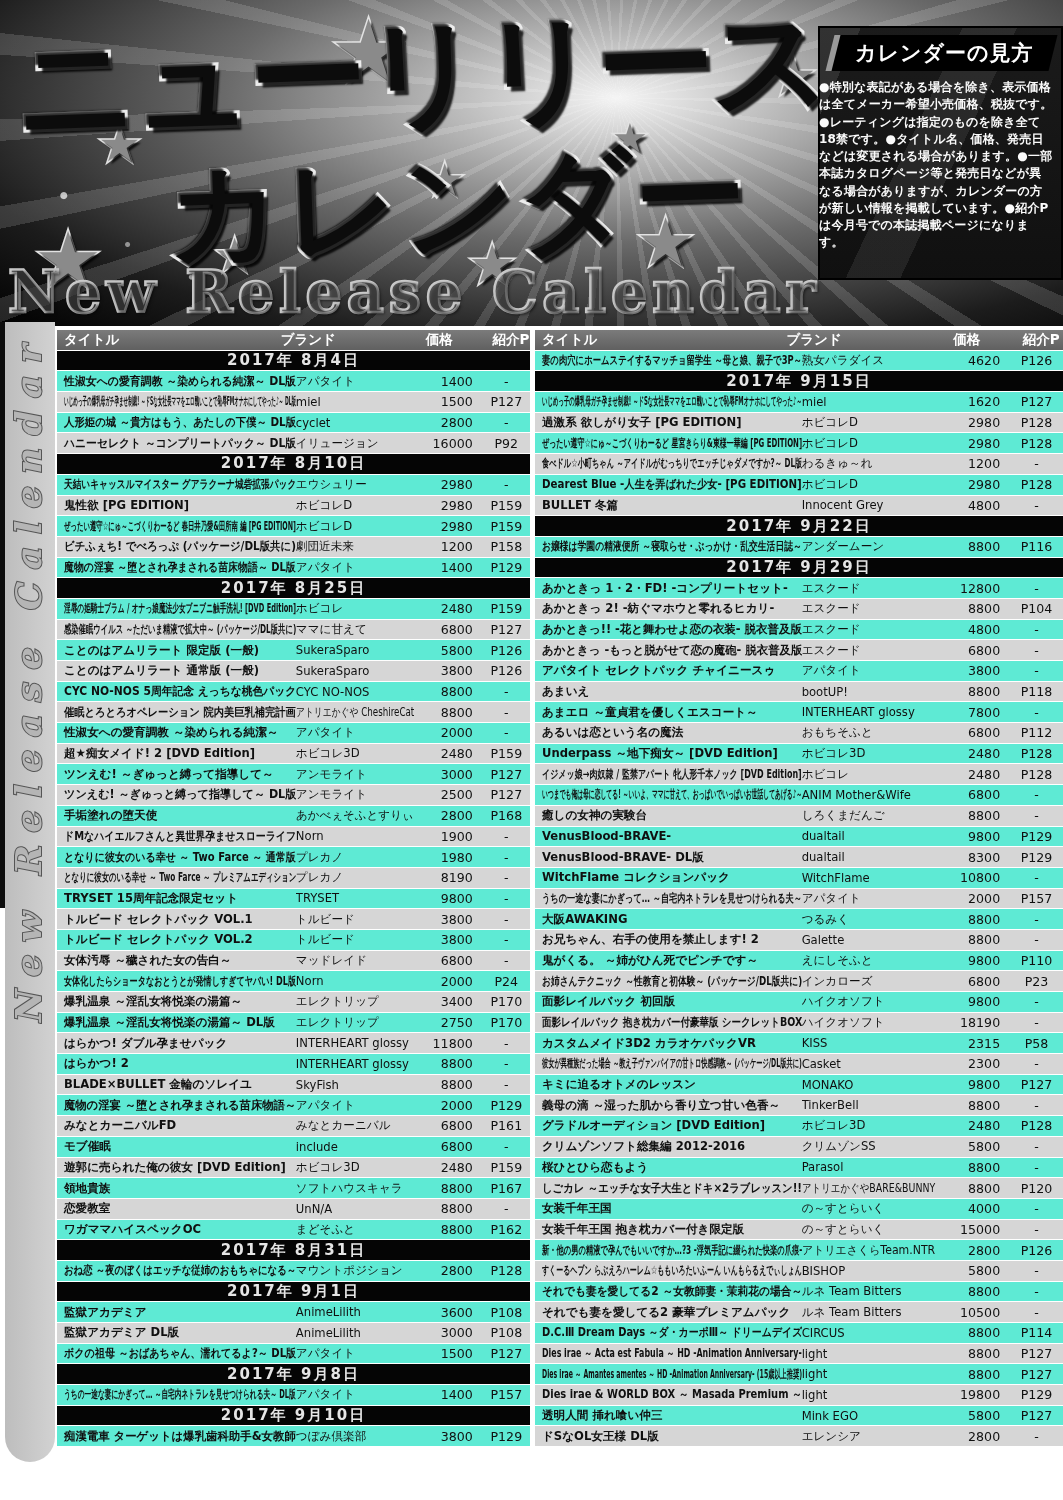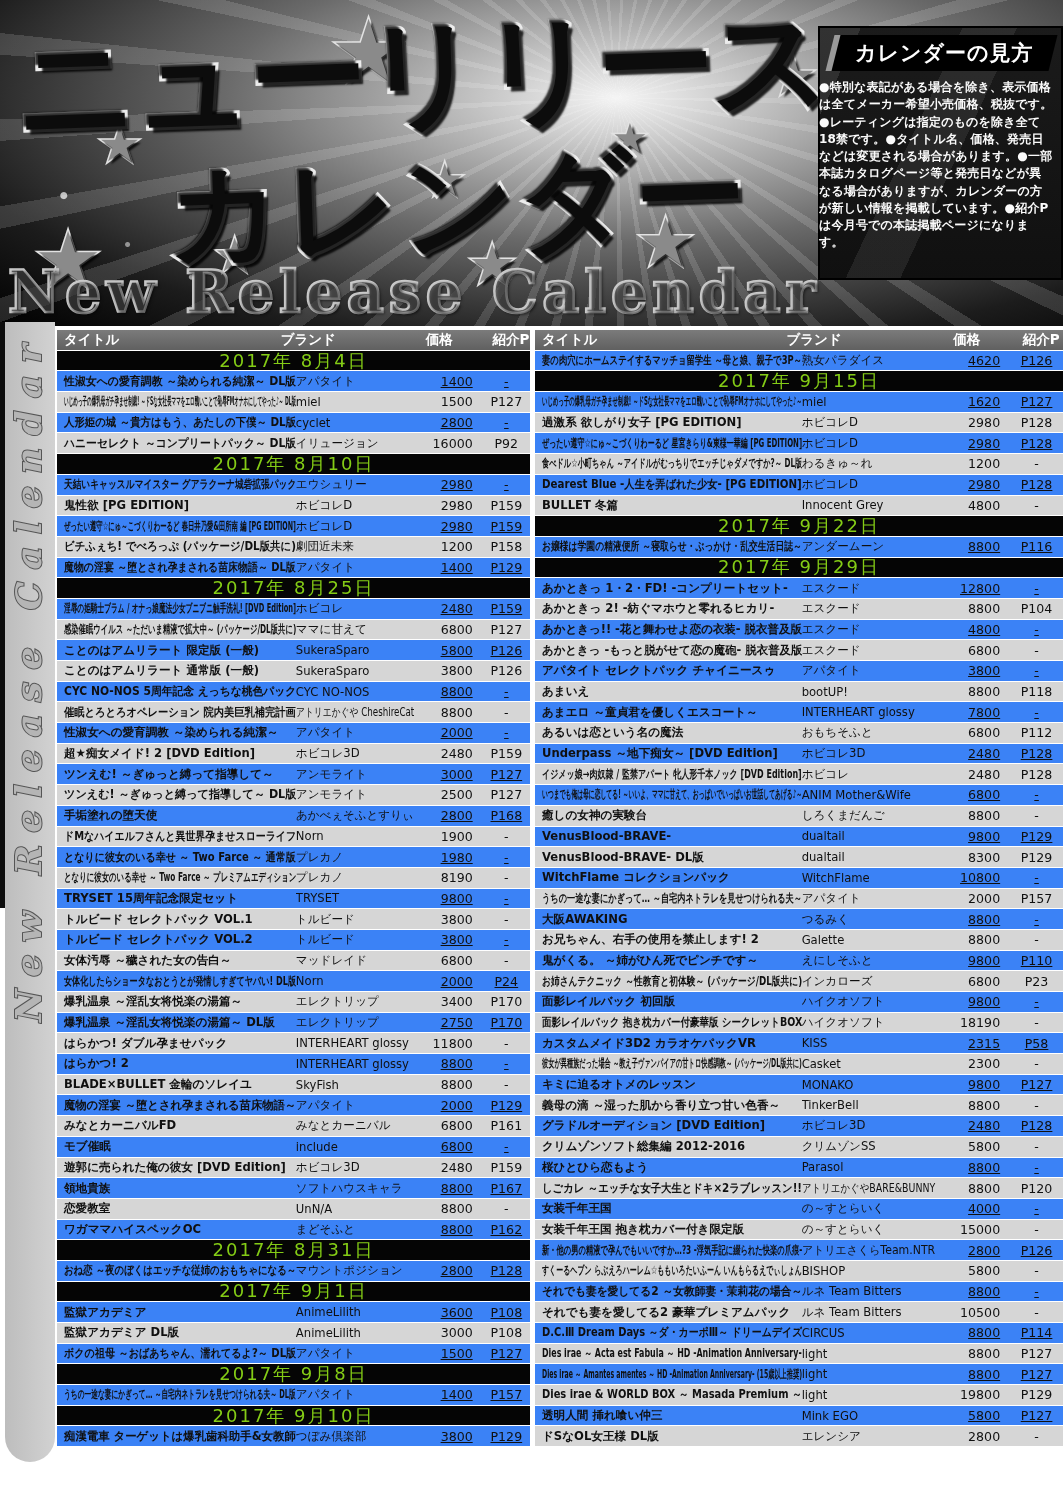--- a/index.html
+++ b/index.html
@@ -48,23 +48,23 @@
     font-family:"DejaVu Serif","Liberation Serif",serif;font-weight:bold;font-style:italic;
     font-size:36px;letter-spacing:12px;color:#b5b5b5;
     -webkit-text-stroke:2px #555;paint-order:stroke fill;white-space:nowrap;}
 
   
   .release-table{position:absolute;top:330px;}
   #table-left{left:57px;width:473px;}
   #table-right{left:535px;width:528px;}
   .row{display:flex;align-items:center;height:20.7px;box-sizing:border-box;border-bottom:1px solid #fff;}
   .header-row{background:linear-gradient(#7b7b7b,#606060);color:#fff;font-weight:bold;font-size:13.5px;gap:29px;}
-  .date-row{background:#050505;color:#84cc16;font-weight:normal;font-size:18px;justify-content:center;letter-spacing:2px;}
+  .date-row{background:#050505;color:#e5e5e5;font-weight:bold;font-size:15px;justify-content:center;letter-spacing:2px;}
   .data-row{color:#101010;}
-  .data-row.odd{background:#3b82f6;text-decoration:underline;}
+  .data-row.odd{background:#5eead4;}
   .data-row.even{background:#d6d6d6;align-items:center;}
   .c-title{width:50.5%;padding-left:7px;overflow:hidden;box-sizing:border-box;}
   .c-brand{width:26.5%;overflow:hidden;box-sizing:border-box;}
   .c-price{width:13%;text-align:right;padding-right:10px;box-sizing:border-box;}
   .c-page{width:10%;text-align:center;box-sizing:border-box;}
   .data-row .c-title{font-size:11.6px;font-weight:bold;}
   .data-row .c-brand{font-size:11.6px;}
   .data-row .c-price,.data-row .c-page{font-size:12.6px;}
   .fit{display:inline-block;white-space:nowrap;transform-origin:0 50%;}
 </style>

